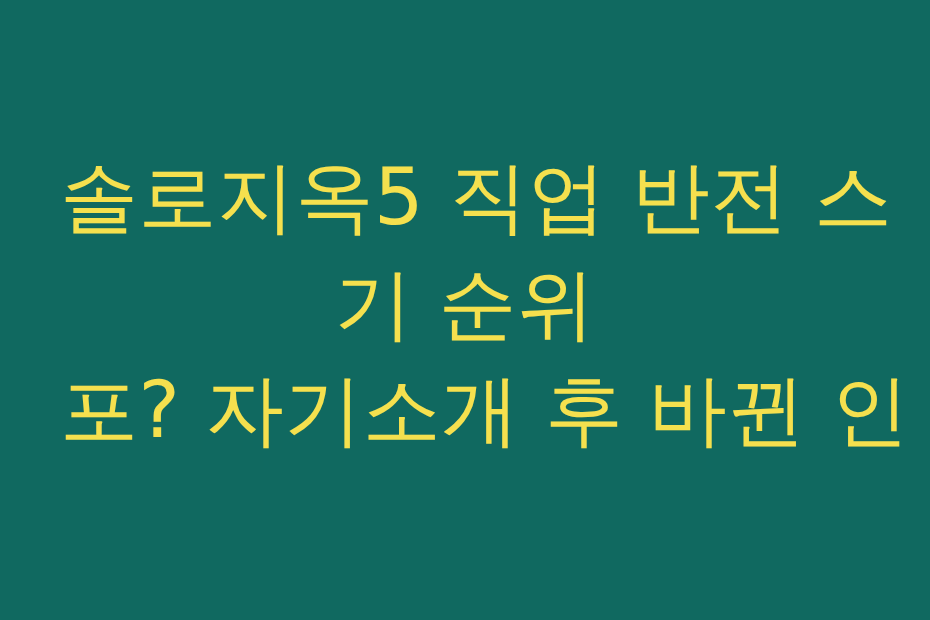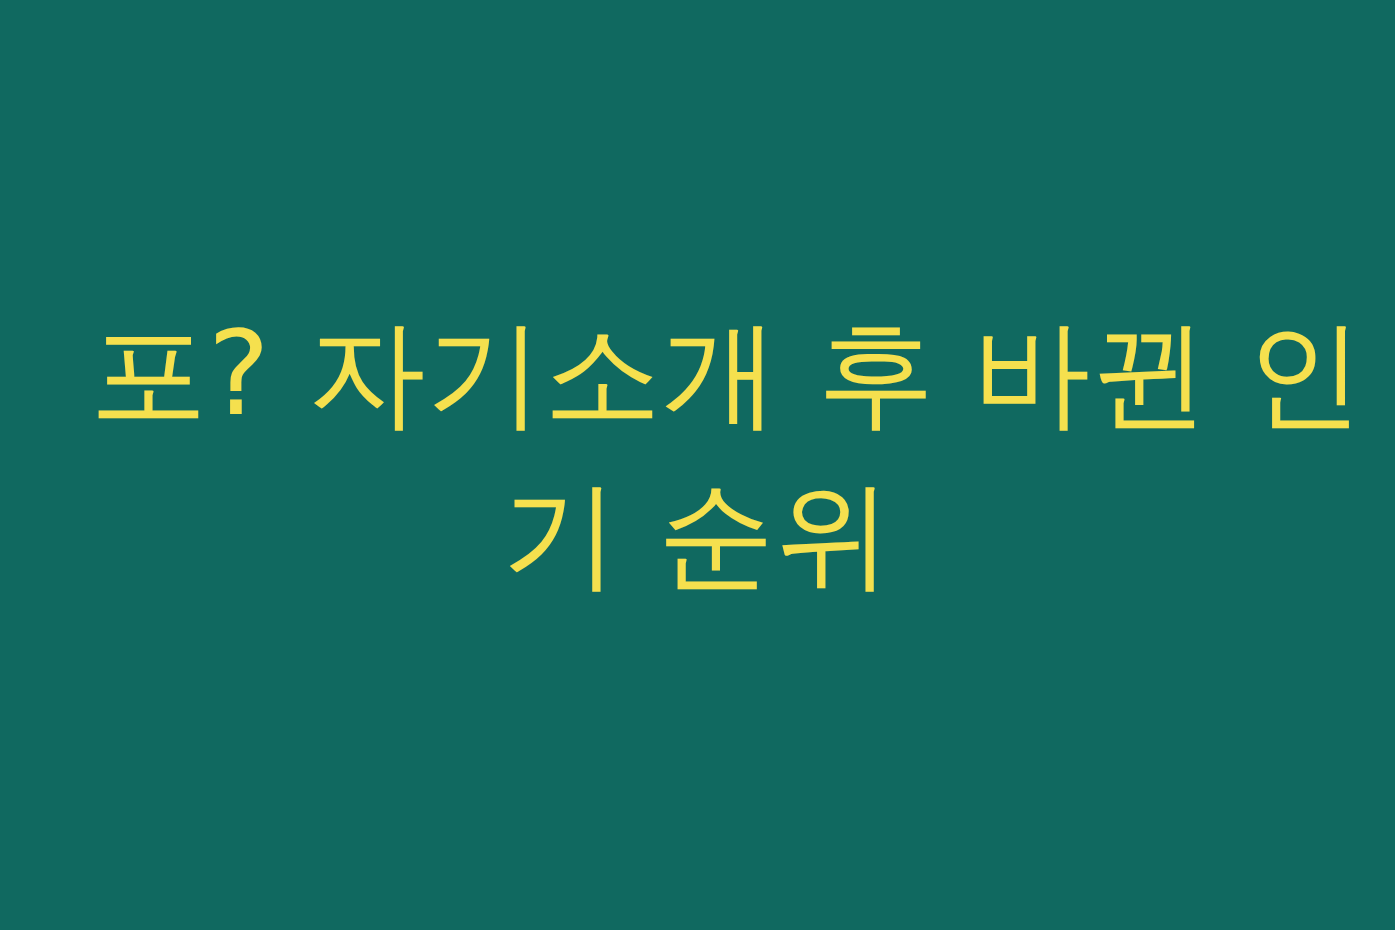--- a/index.html
+++ b/index.html
@@ -52,20 +52,21 @@
     white-space: nowrap;
   }
 </style>
 </head>
 <body>
 
 <div id="thumbnail-card" style="background-color: rgb(16, 105, 96);">
 
   <div id="title-block" style="color: rgb(245, 224, 78);">
 
+    <span class="title-line">솔로지옥5 직업 반전 스</span>
+
+    <span class="title-line short">기 순위</span>
 
     <span class="title-line">포? 자기소개 후 바뀐 인</span>
-
-    <span class="title-line short">기 순위</span>
 
   </div>
 
 </div>
 
 </body></html>

